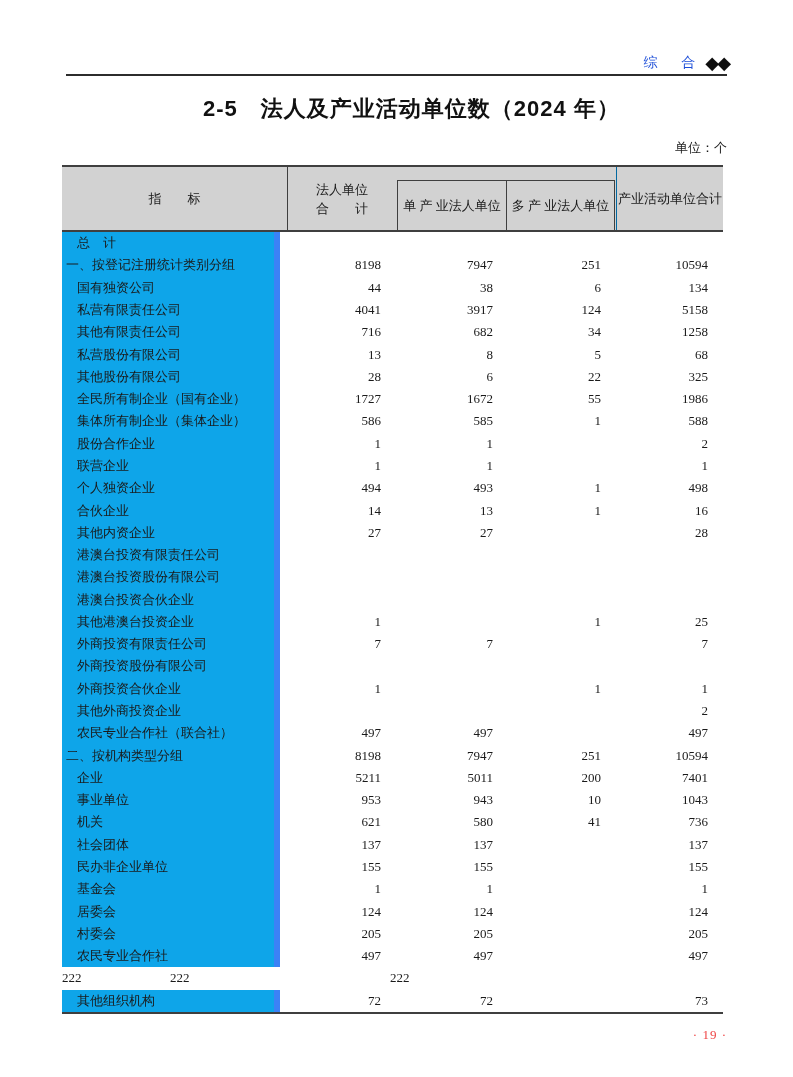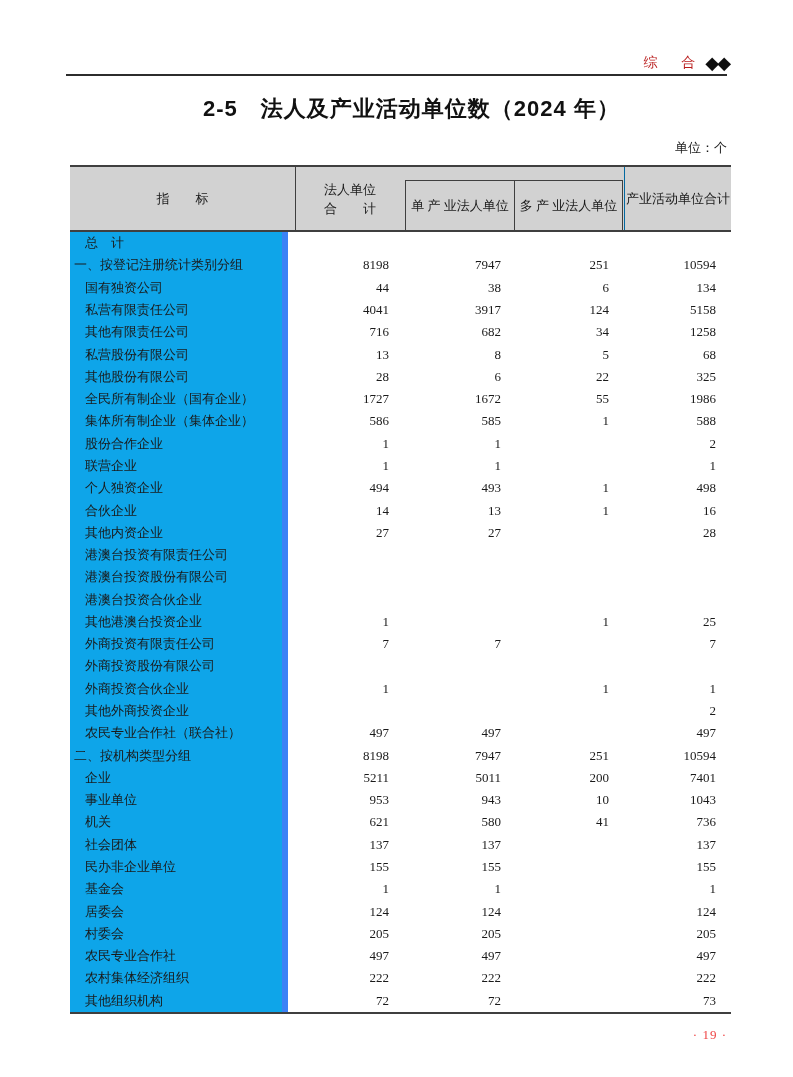--- a/index.html
+++ b/index.html
@@ -13,21 +13,21 @@
   }
   .page { position: absolute; inset: 0; }
 
   
   .section-head {
     position: absolute; top: 54px; right: 64px;
     display: flex; align-items: center;
   }
   .section-head .slabel {
     font-family: "Liberation Sans", "DejaVu Sans", sans-serif;
-    font-size: 14px; letter-spacing: 10px; color: #b91c1c; font-weight: 400;
+    font-size: 14px; letter-spacing: 10px; color: #1d4ed8; font-weight: 400;
   }
   .section-head .marks {
     font-size: 18px; color: #0d0d0d; letter-spacing: -2px; line-height: 1;
   }
   .rule {
     position: absolute; top: 74px; left: 66px; width: 661px; height: 2px;
     background: #2c2c2c;
   }
 
   .title {
@@ -36,21 +36,21 @@
     font-family: "Liberation Sans", "DejaVu Sans", sans-serif;
     font-size: 22px; font-weight: bold; color: #111; letter-spacing: 1px;
   }
 
   .unit {
     position: absolute; top: 139px; right: 66px;
     font-size: 13px; color: #1a1a1a;
   }
 
   
-  .stable { position: absolute; top: 165px; left: 70px; width: 661px; }
+  .stable { position: absolute; top: 165px; left: 62px; width: 661px; }
   .stable * { box-sizing: border-box; }
 
   .thead {
     display: flex; height: 67px;
     background: #d2d2d2;
     border-top: 2px solid #3f3f3f;
     border-bottom: 2px solid #3f3f3f;
     font-size: 13px;
   }
   .th { height: 100%; }
@@ -370,21 +370,20 @@
           <div class="tval">205</div>
         </div>
         <div class="trow">
           <div class="tlabel indent">农民专业合作社</div>
           <div class="tval">497</div>
           <div class="tval">497</div>
           <div class="tval"></div>
           <div class="tval">497</div>
         </div>
         <div class="trow">
-          <div class="tlabel indent">农村集体经济组织</div>
           <div class="tval">222</div>
           <div class="tval">222</div>
           <div class="tval"></div>
           <div class="tval">222</div>
         </div>
         <div class="trow">
           <div class="tlabel indent">其他组织机构</div>
           <div class="tval">72</div>
           <div class="tval">72</div>
           <div class="tval"></div>

